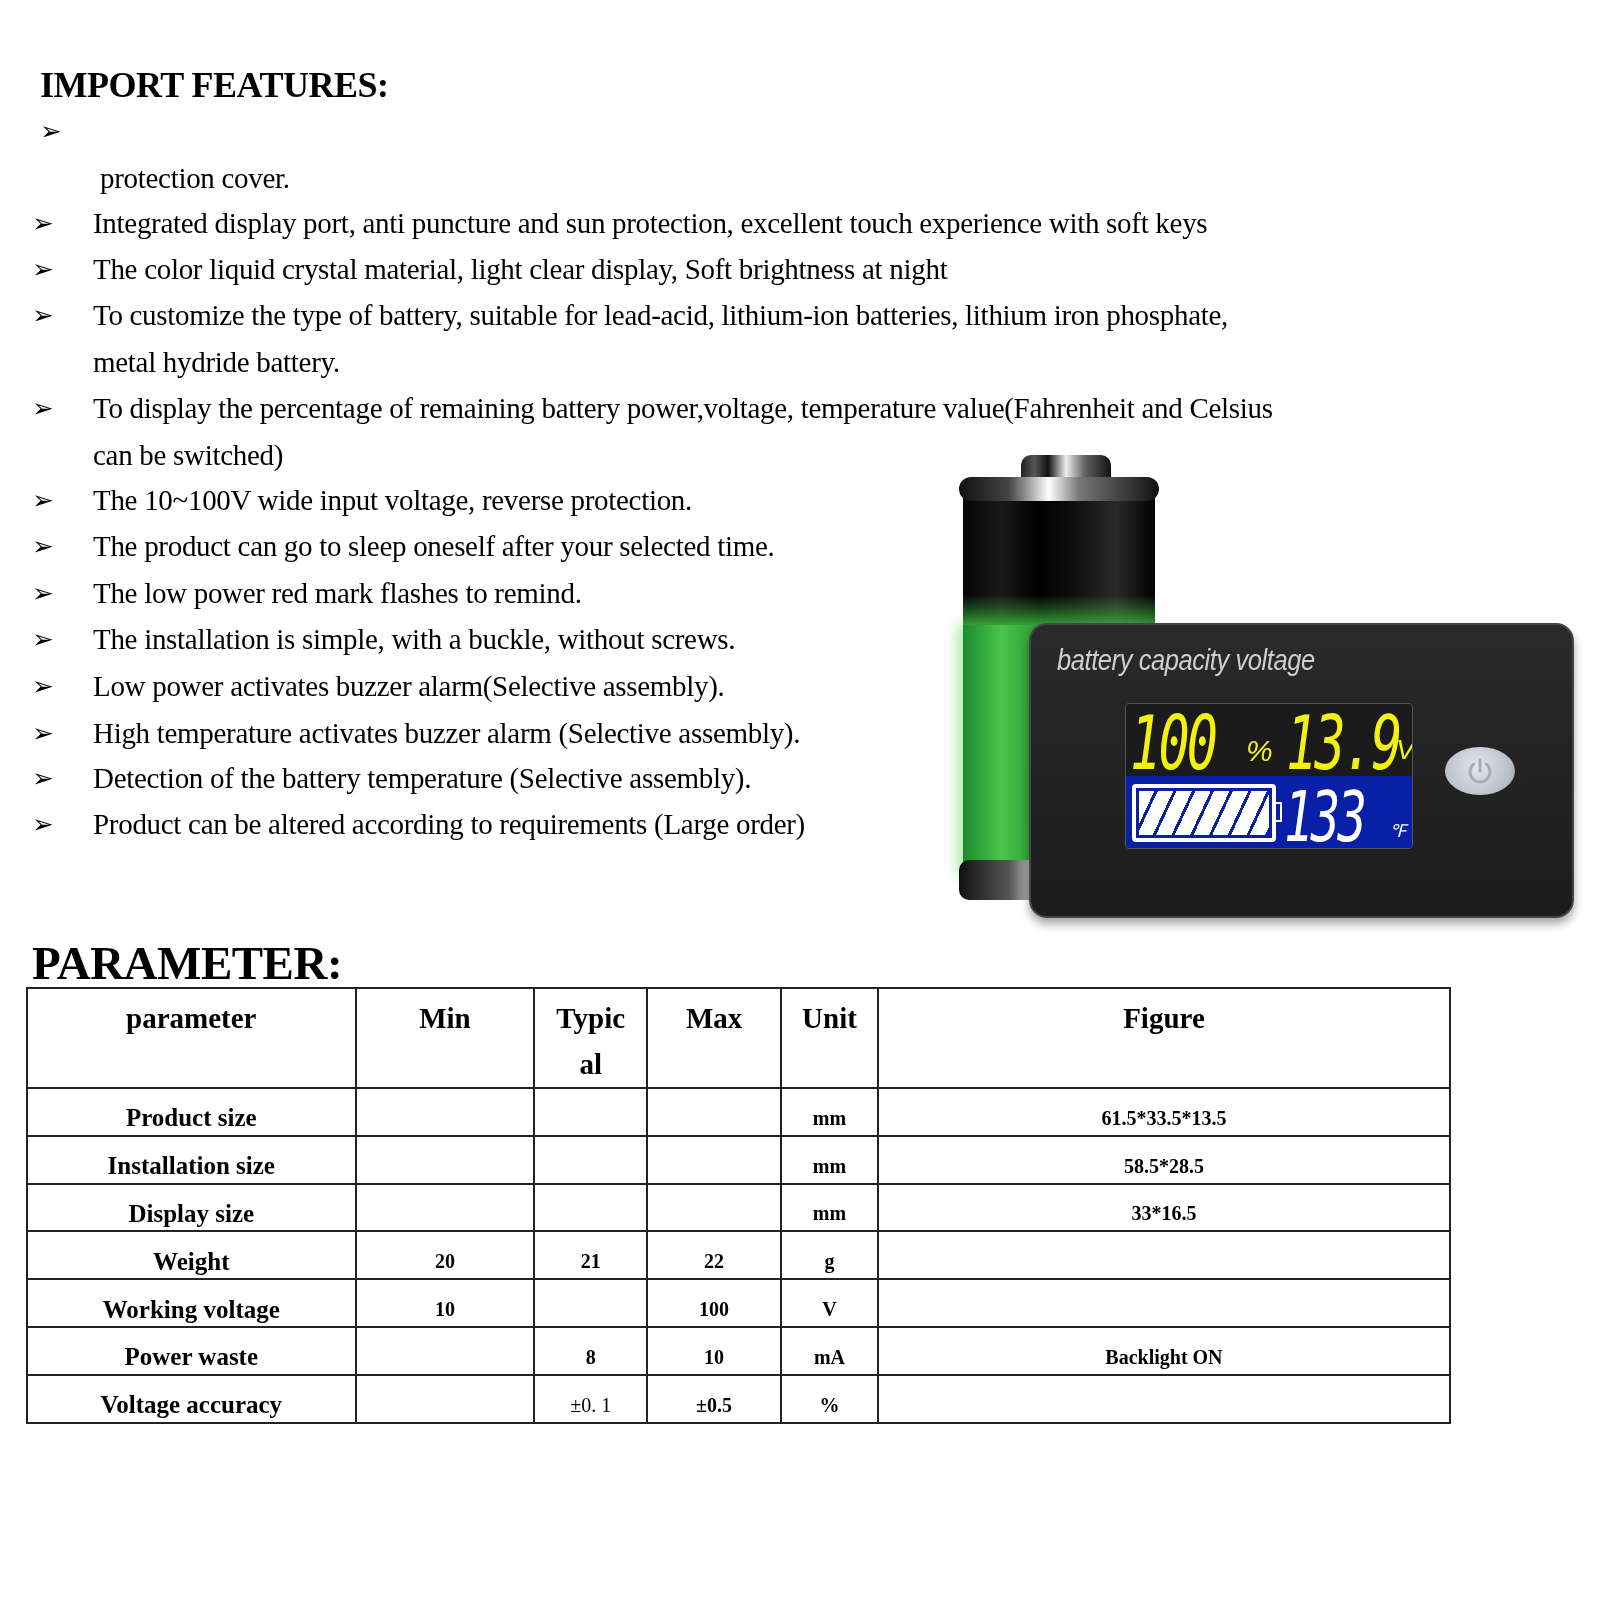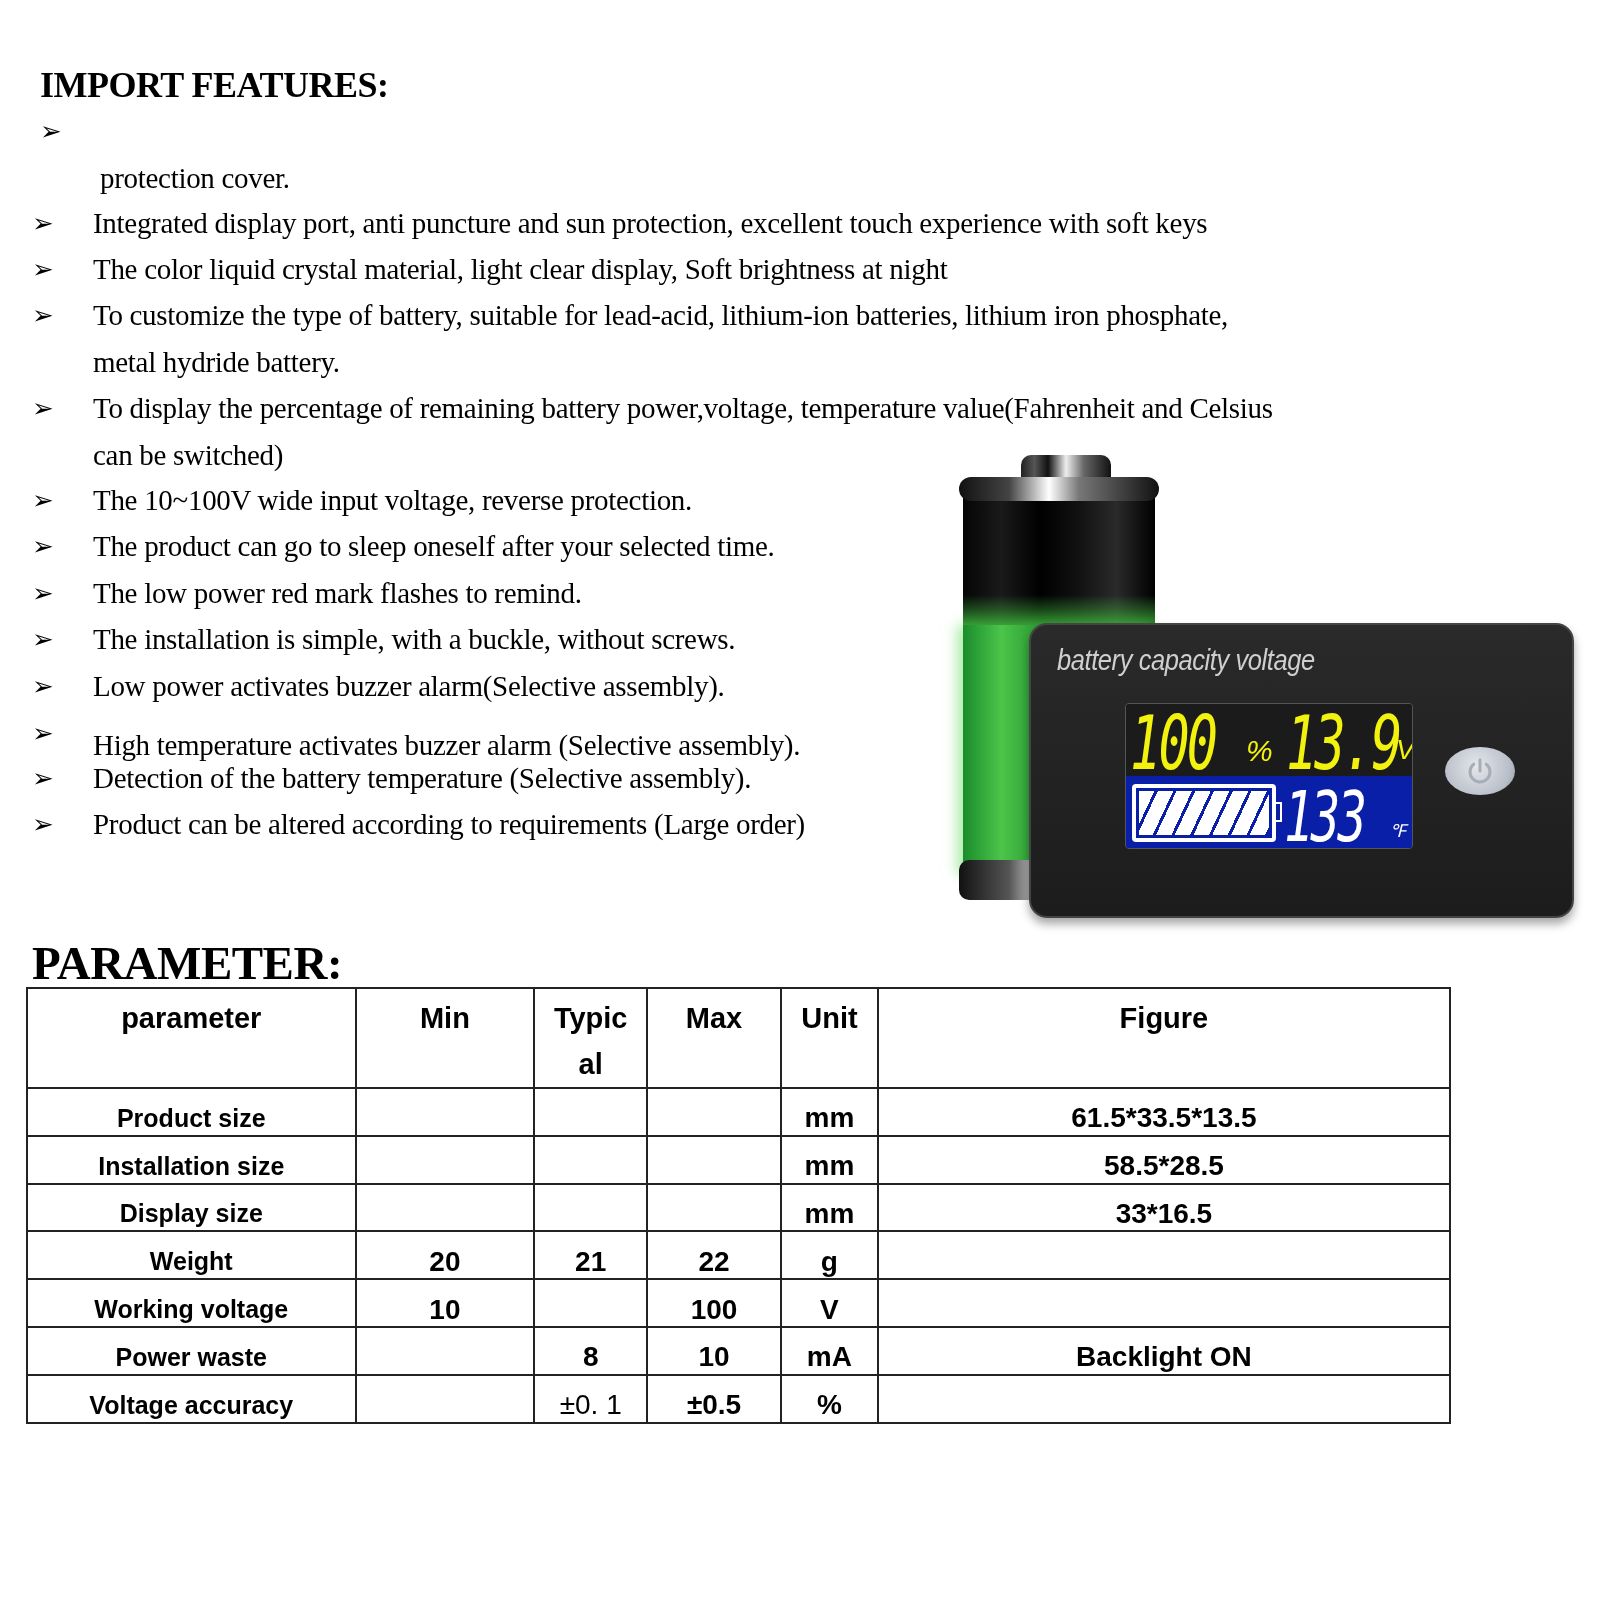--- a/index.html
+++ b/index.html
@@ -55,25 +55,25 @@
   .batt-icon-fill { width: 100%; height: 100%; background:
       repeating-linear-gradient(115deg, #fff 0 14px, #0a1fa8 14px 17px); }
   .batt-icon-tip { position: absolute; left: 150px; top: 98px; width: 6px; height: 20px; border: 2px solid #fff; border-left: none; }
   .power-btn { position: absolute; left: 414px; top: 122px; width: 70px; height: 48px; border-radius: 50%;
     background: radial-gradient(circle at 45% 40%, #e4e7ec 0%, #b8bec8 70%, #8c929c 100%);
     display:flex; align-items:center; justify-content:center; }
   .power-btn svg { width: 30px; height: 30px; }
 
   
   table.params { position: absolute; left: 26px; top: 987px; width: 1425px; border-collapse: collapse;
-    font-family: Liberation Sans, sans-serif; font-weight: bold; }
+    font-family: Liberation Serif, serif; font-weight: bold; }
   table.params td, table.params th { border: 2px solid #222; text-align: center; vertical-align: middle; }
   table.params th { font-size: 29px; vertical-align: top; padding-top: 6px; line-height: 46px; height: 94px; }
   table.params td { font-size: 25px; height: 47.8px; padding-top: 13px; }
-  table.params td.big { font-size: 28px; }
+  table.params td.big { font-size: 20px; }
   .col-param { width: 329px; } .col-min { width: 179px; } .col-typ { width: 113px; }
   .col-max { width: 134px; } .col-unit { width: 97px; } .col-fig { width: 573px; }
   .thin { font-weight: normal; }
 </style>
 </head>
 <body>
 
 <div id="features-title" class="section-title">IMPORT FEATURES:</div>
 
 <div class="features">
@@ -114,21 +114,21 @@
   <div class="feature" style="left:32px;top:616px;">
     <span class="bullet">➢</span>
     <span class="text" style="left:61px;top:0;text-align:center;">The installation is simple, with a buckle, without screws.</span>
   </div>
   <div class="feature" style="left:32px;top:663px;">
     <span class="bullet">➢</span>
     <span class="text" style="left:61px;top:0;">Low power activates buzzer alarm(Selective assembly).</span>
   </div>
   <div class="feature" style="left:32px;top:710px;">
     <span class="bullet">➢</span>
-    <span class="text" style="left:61px;top:12px;">High temperature activates buzzer alarm (Selective assembly).</span>
+    <span class="text" style="left:61px;top:0;">High temperature activates buzzer alarm (Selective assembly).</span>
   </div>
   <div class="feature" style="left:32px;top:755px;">
     <span class="bullet">➢</span>
     <span class="text" style="left:61px;top:0;">Detection of the battery temperature (Selective assembly).</span>
   </div>
   <div class="feature" style="left:32px;top:801px;">
     <span class="bullet">➢</span>
     <span class="text" style="left:61px;top:0;">Product can be altered according to requirements (Large order)</span>
   </div>
 </div>

